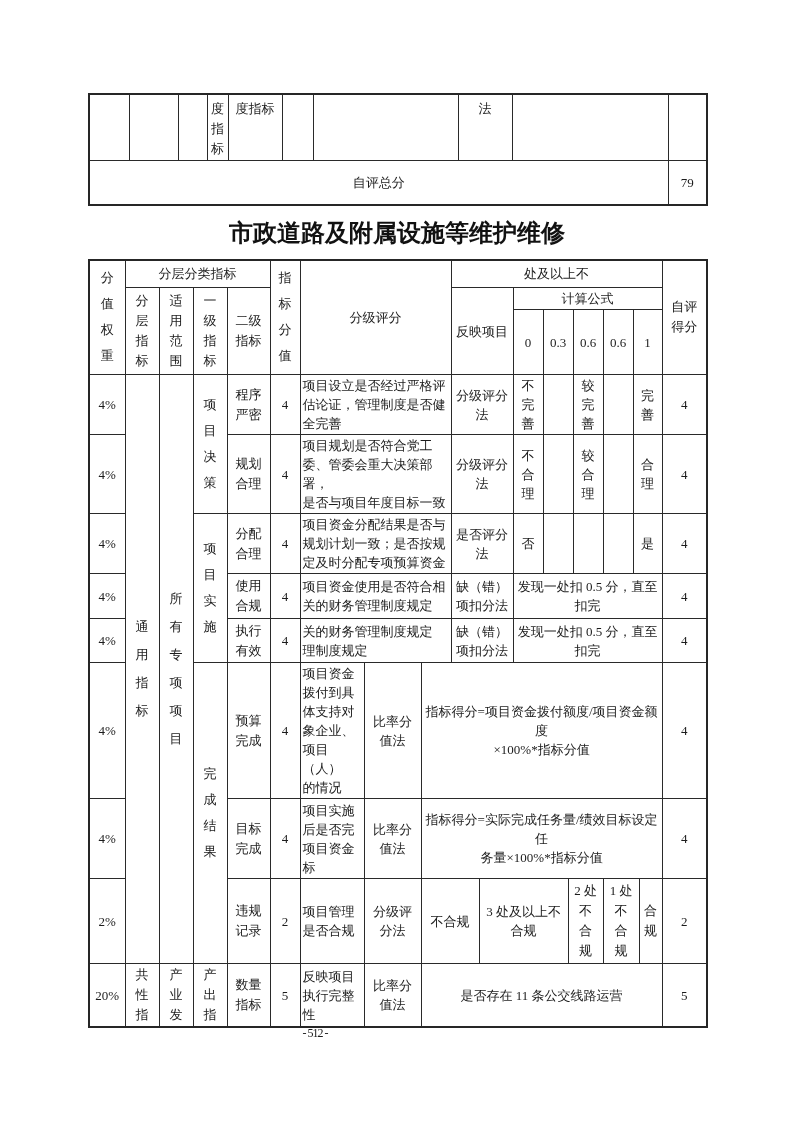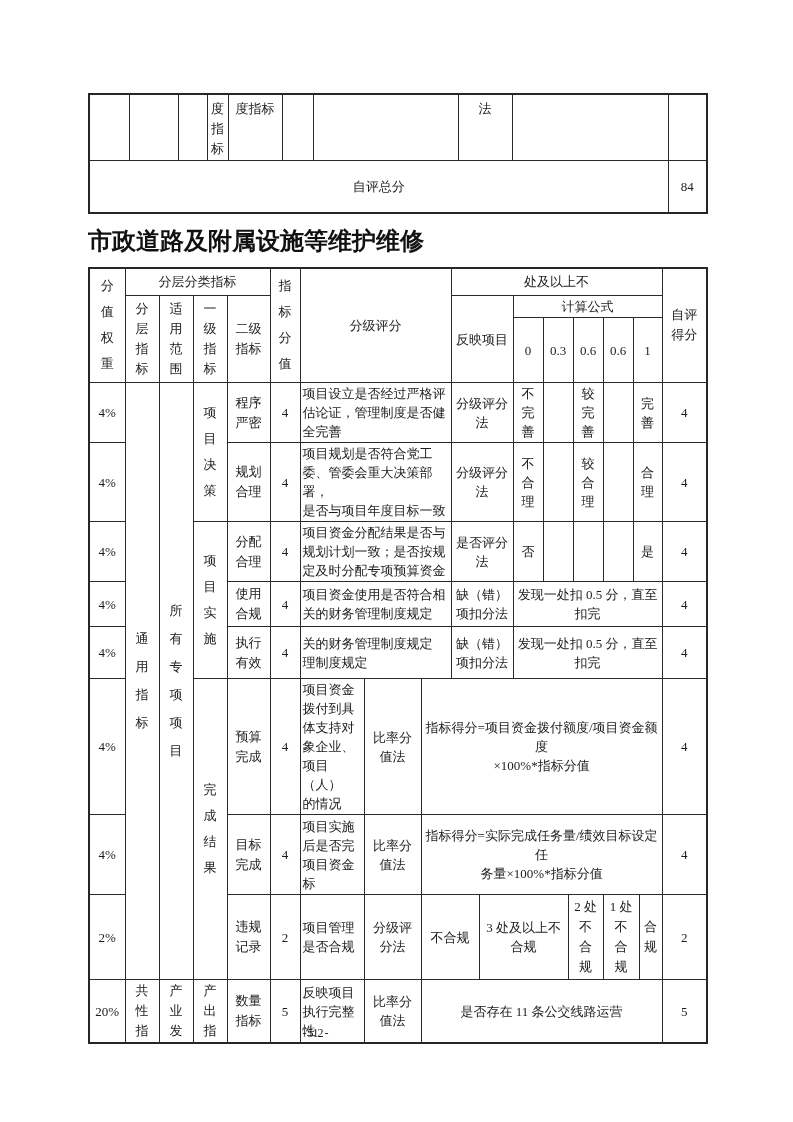--- a/index.html
+++ b/index.html
@@ -8,24 +8,24 @@
   .content{position:absolute;left:88px;top:93px;width:620px;}
   table{border-collapse:collapse;table-layout:fixed;width:618px;border:2px solid #262626;}
   td{border:1px solid #2a2a2a;text-align:center;vertical-align:middle;
      padding:1px 2px;font-size:13px;line-height:19px;overflow:hidden;}
   .pre{white-space:pre-line;}
   .tl{text-align:left;padding-right:3px;}
   .lh20{line-height:20px;}
   .lh26{line-height:26px;}
   .lh28{line-height:28px;}
   .vtop{vertical-align:top;padding-top:4px;}
-  .rh65{height:65px;} .rh40{height:52px;} .rh28{height:28px;} .rh22{height:22px;}
+  .rh65{height:65px;} .rh40{height:44px;} .rh28{height:28px;} .rh22{height:22px;}
   .rh58{height:58px;} .rh60{height:60px;} .rh45{height:45px;} .rh130{height:130px;}
   .rh80{height:80px;} .rh85{height:85px;} .rh62{height:62px;}
-  .title{width:618px;margin:11px 0 11px 0;
+  .title{width:618px;text-align:center;margin:11px 0 11px 0;
          font-family:"Liberation Sans","DejaVu Sans",sans-serif;
          font-weight:700;font-size:24px;line-height:31px;color:#111;}
   .pagenum{position:absolute;left:0;width:630px;top:1026px;text-align:center;
            font-size:12px;letter-spacing:-1px;color:#1c1c1c;}
 </style>
 </head>
 <body>
 
 <div class="page">
   <div class="content">
@@ -53,21 +53,21 @@
 标</td>
         <td class="vtop">度指标</td>
         <td></td>
         <td></td>
         <td class="vtop">法</td>
         <td></td>
         <td></td>
       </tr>
       <tr class="rh40">
         <td colspan="9">自评总分</td>
-        <td>84</td>
+        <td>79</td>
       </tr>
     </tbody>
       </table>
 
     <div class="title">市政道路及附属设施等维护维修</div>
 
     <table>
       <colgroup>
         <col style="width:36px">
           <col style="width:34px">

